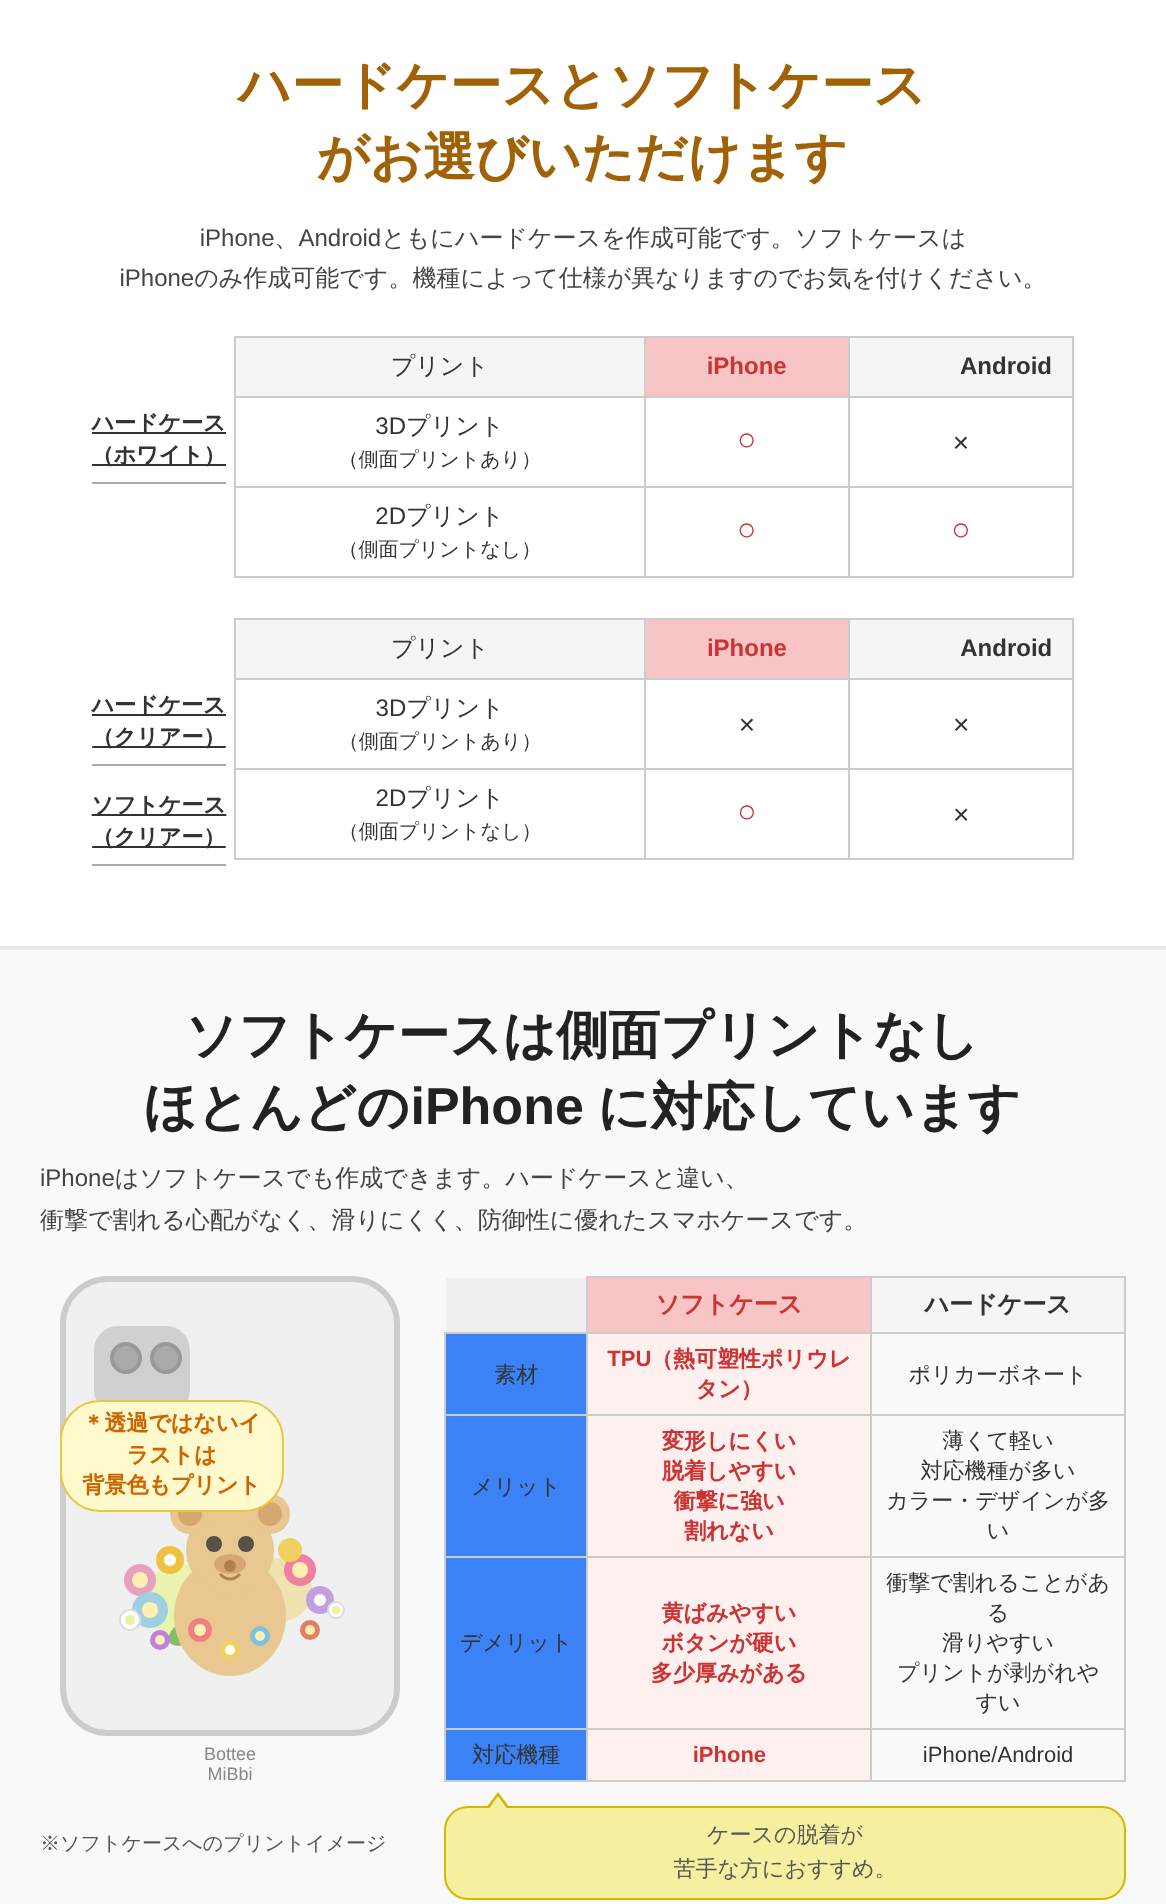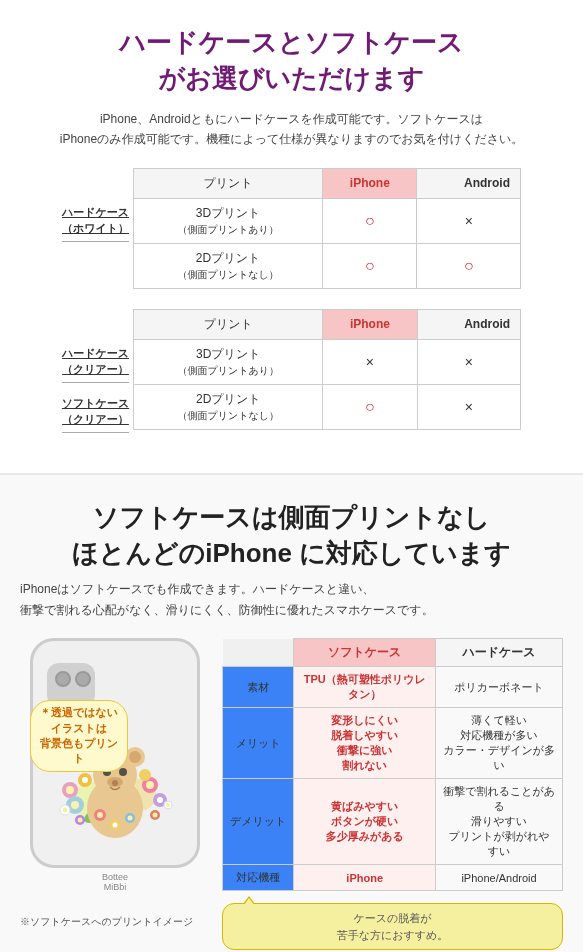--- a/index.html
+++ b/index.html
@@ -15,32 +15,32 @@
     
     .top-section {
       padding: 24px 20px 20px;
       text-align: center;
     }
     .main-title {
       font-size: 26px;
       font-weight: bold;
       line-height: 1.4;
       margin-bottom: 12px;
-      color: #701a75;
+      color: #a16207;
     }
     .subtitle-text {
       font-size: 12px;
       color: #444;
       line-height: 1.7;
       margin-bottom: 18px;
     }
     .comparison-table {
       border-collapse: collapse;
       font-size: 12px;
-      width: 388px;
+      width: 420px;
     }
     .comparison-table td, .comparison-table th {
       border: 1px solid #ccc;
       padding: 6px 10px;
       text-align: center;
       vertical-align: middle;
     }
     .comparison-table .header-iphone {
       background: #f7c5c5;
       color: #cc3333;
@@ -187,21 +187,21 @@
       border: 1px solid #e8c840;
       border-radius: 20px;
       font-size: 11px;
       color: #cc6600;
       font-weight: bold;
       text-align: center;
       padding: 4px 8px;
       position: absolute;
       top: 62px;
       left: 10px;
-      width: 98px;
+      width: 112px;
       line-height: 1.4;
       z-index: 10;
     }
 
     .phone-brand {
       text-align: center;
       font-size: 9px;
       color: #888;
       margin-top: 4px;
     }

